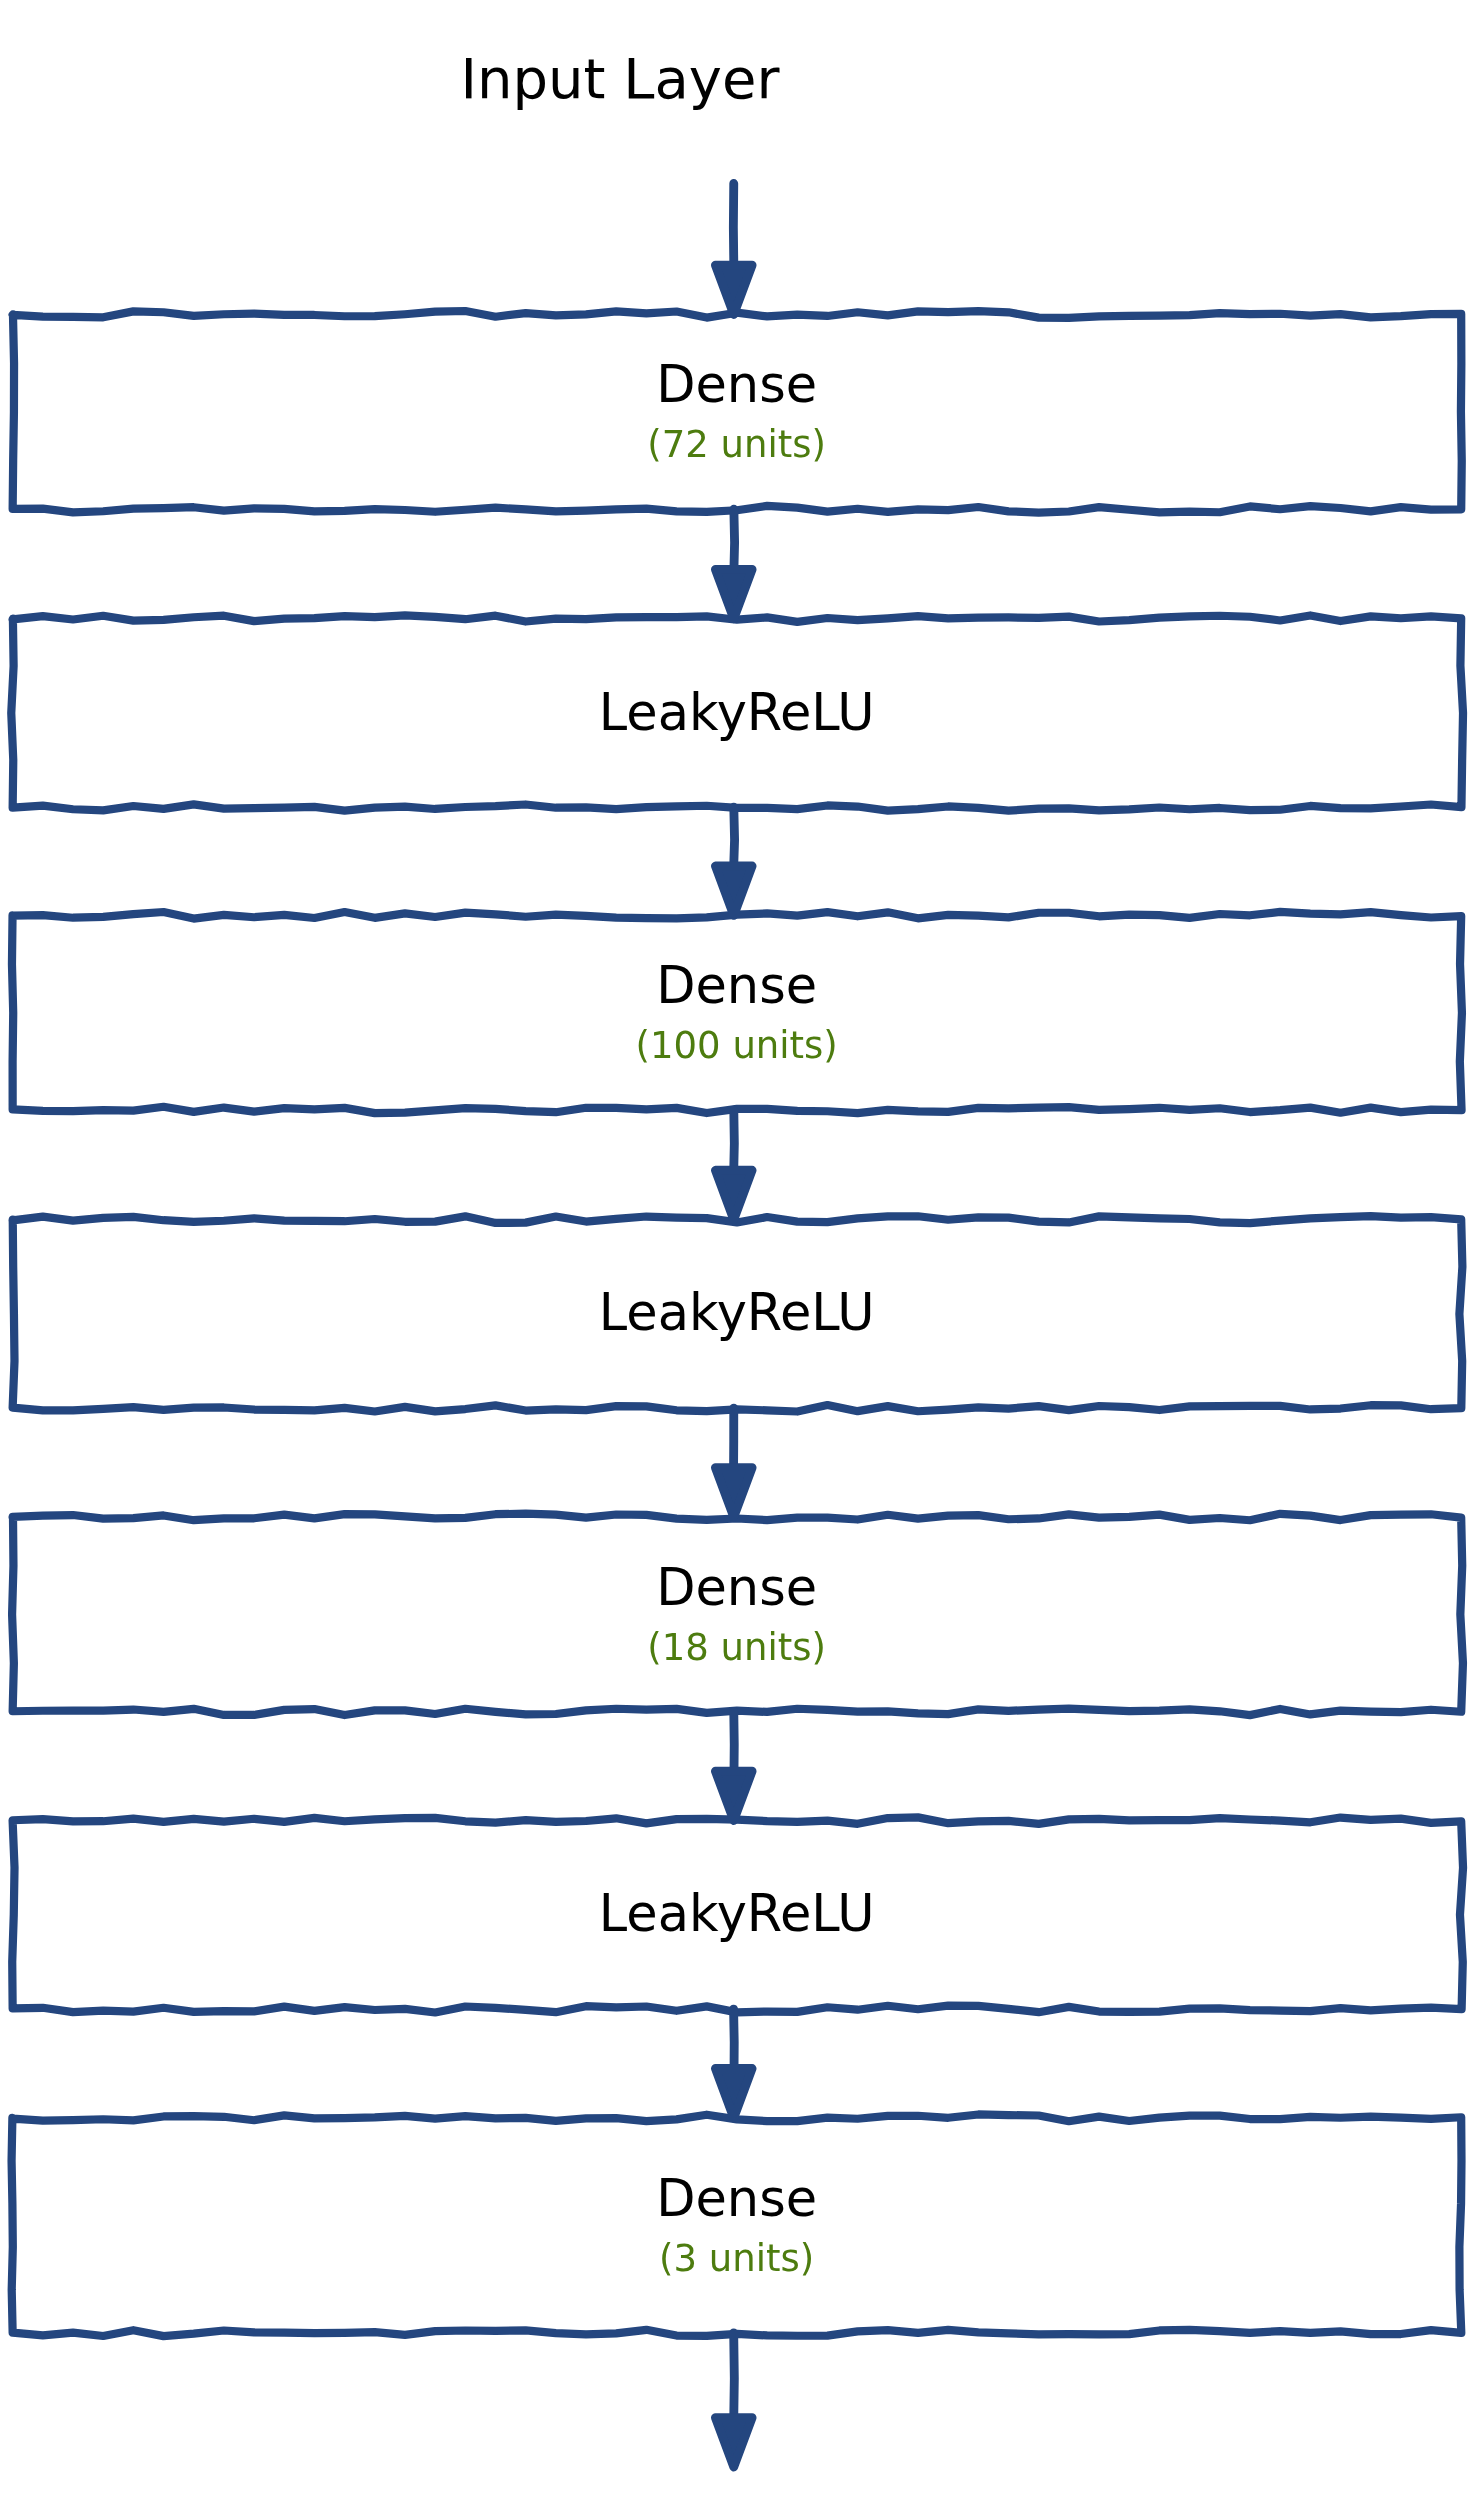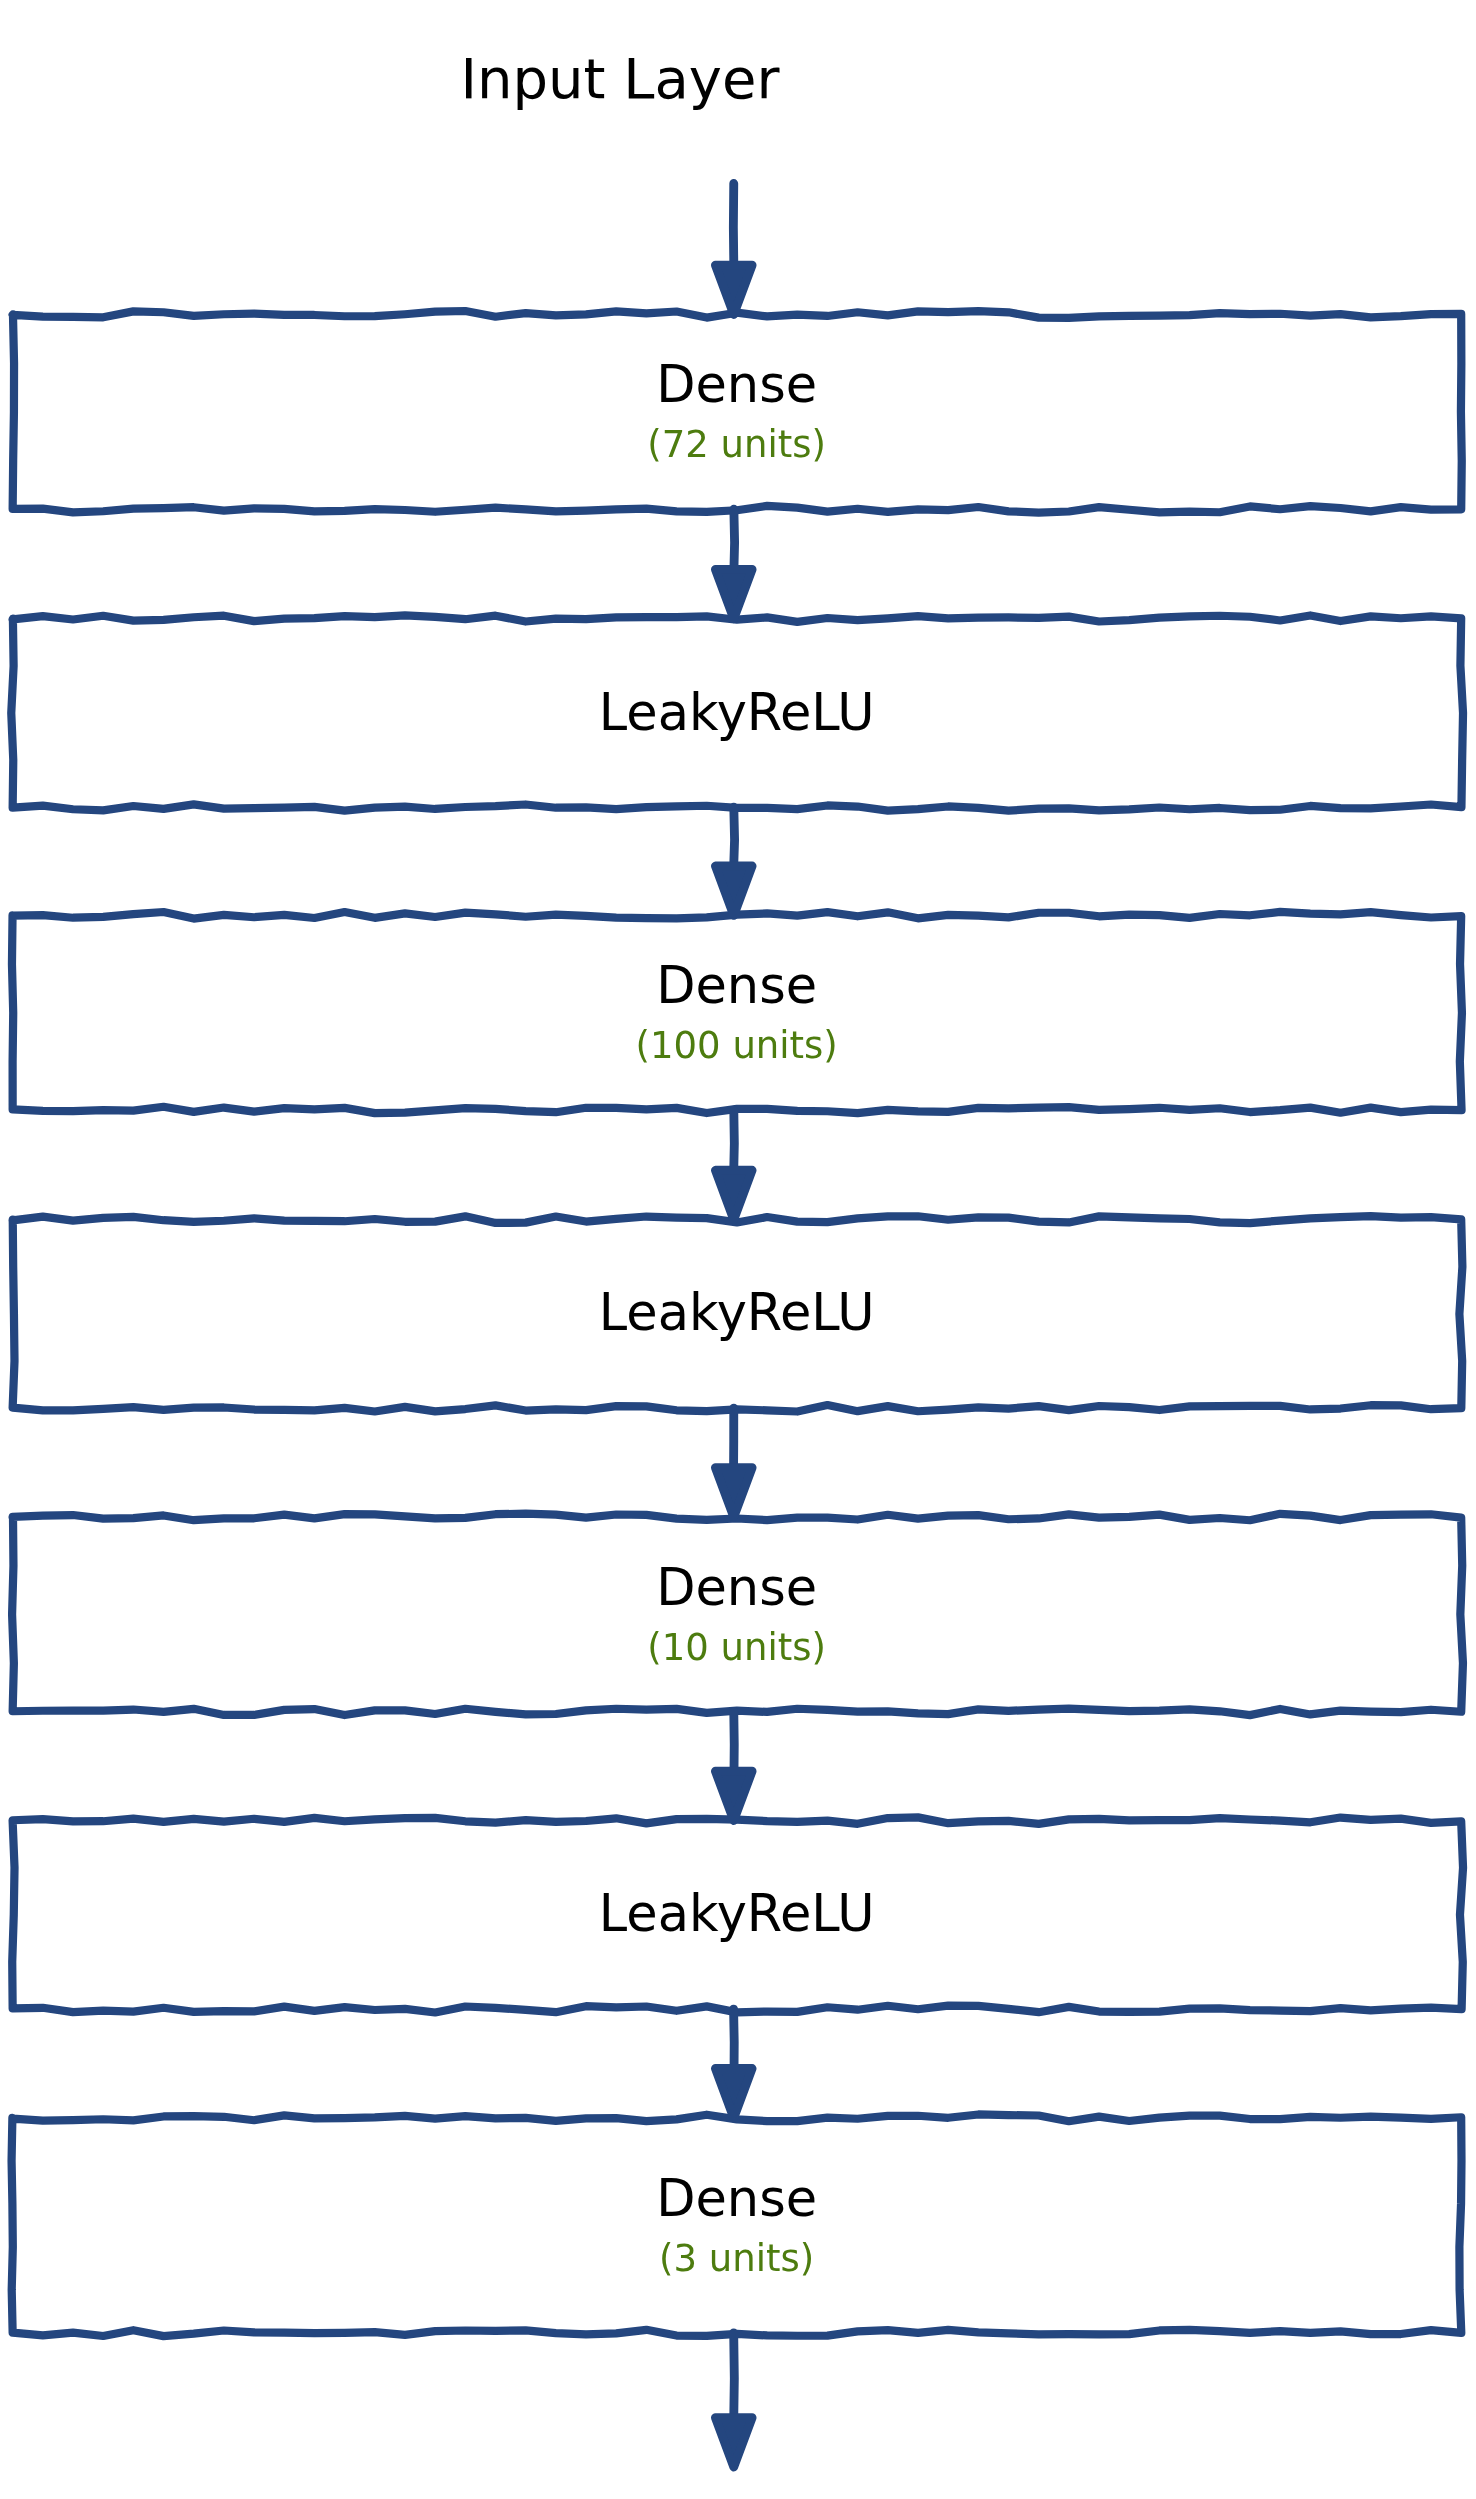--- a/index.html
+++ b/index.html
@@ -144,21 +144,21 @@
       </div>
       <div class="layer-box-text" style="left: 12.7px; top: 915px; width: 1448px; height: 195px;">
         <div class="layer-name">Dense</div>
         <div class="layer-units">(100 units)</div>
       </div>
       <div class="layer-box-text" style="left: 12.7px; top: 1219px; width: 1448px; height: 188px;">
         <div class="layer-name solo">LeakyReLU</div>
       </div>
       <div class="layer-box-text" style="left: 12.7px; top: 1517px; width: 1448px; height: 195px;">
         <div class="layer-name">Dense</div>
-        <div class="layer-units">(10 units)</div>
+        <div class="layer-units">(18 units)</div>
       </div>
       <div class="layer-box-text" style="left: 12.7px; top: 1820px; width: 1448px; height: 188px;">
         <div class="layer-name solo">LeakyReLU</div>
       </div>
       <div class="layer-box-text" style="left: 12.7px; top: 2118px; width: 1448px; height: 215px;">
         <div class="layer-name">Dense</div>
         <div class="layer-units">(3 units)</div>
       </div>
     </div>
 

